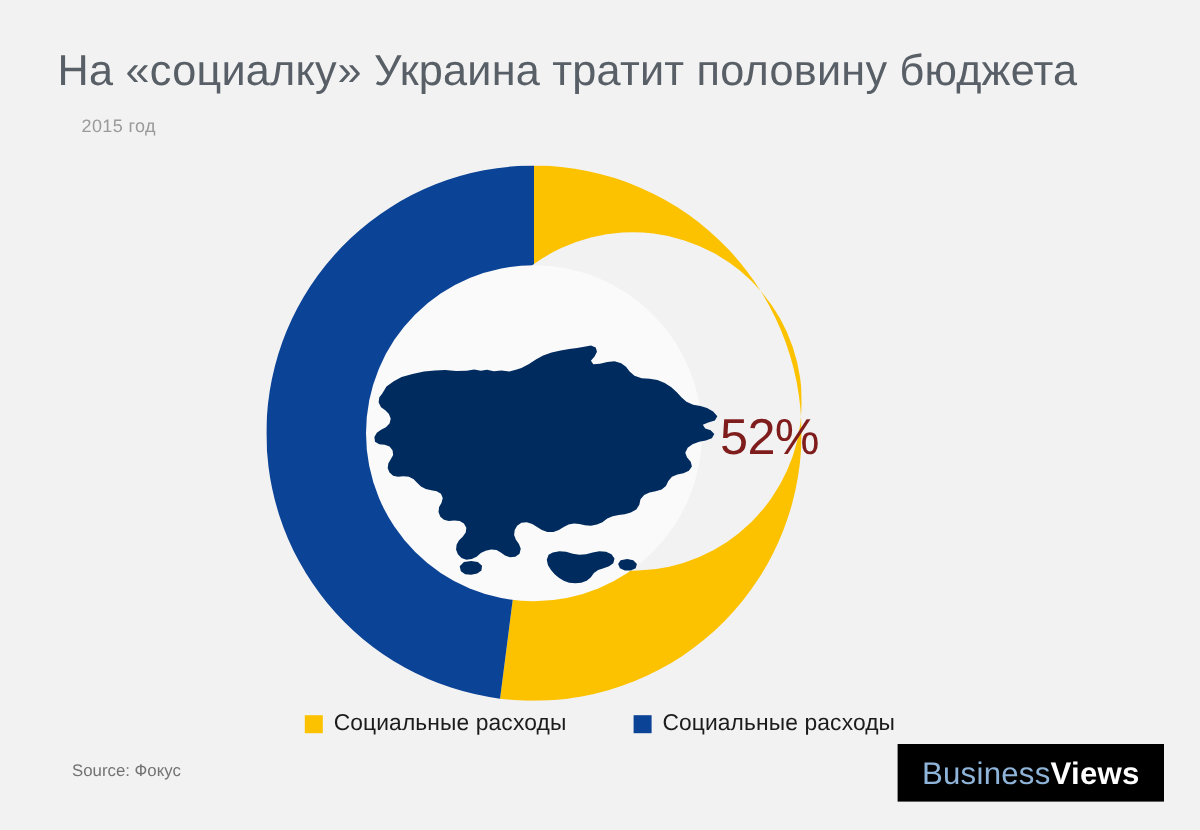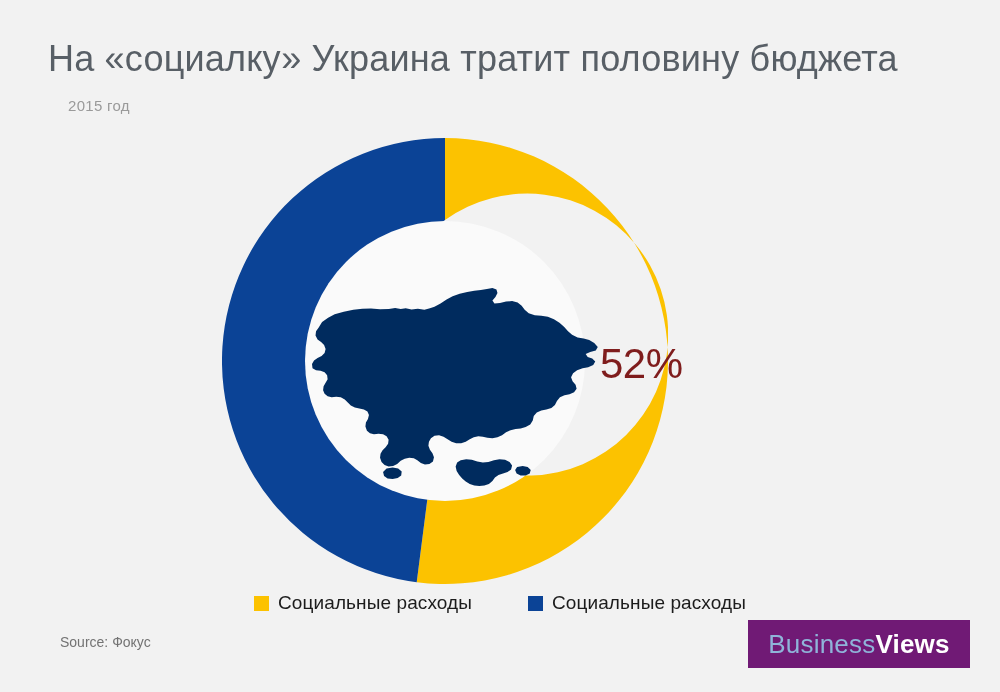--- a/index.html
+++ b/index.html
@@ -102,21 +102,21 @@
     font-size: 14px;
     color: #737373;
   }
 
   .logo {
     position: absolute;
     left: 748px;
     top: 620px;
     width: 222px;
     height: 48px;
-    background: #701a75;
+    background: #000000;
     display: flex;
     align-items: center;
     justify-content: center;
   }
   .logo-text {
     font-size: 26px;
     letter-spacing: 0.2px;
     white-space: nowrap;
   }
   .logo-business {

